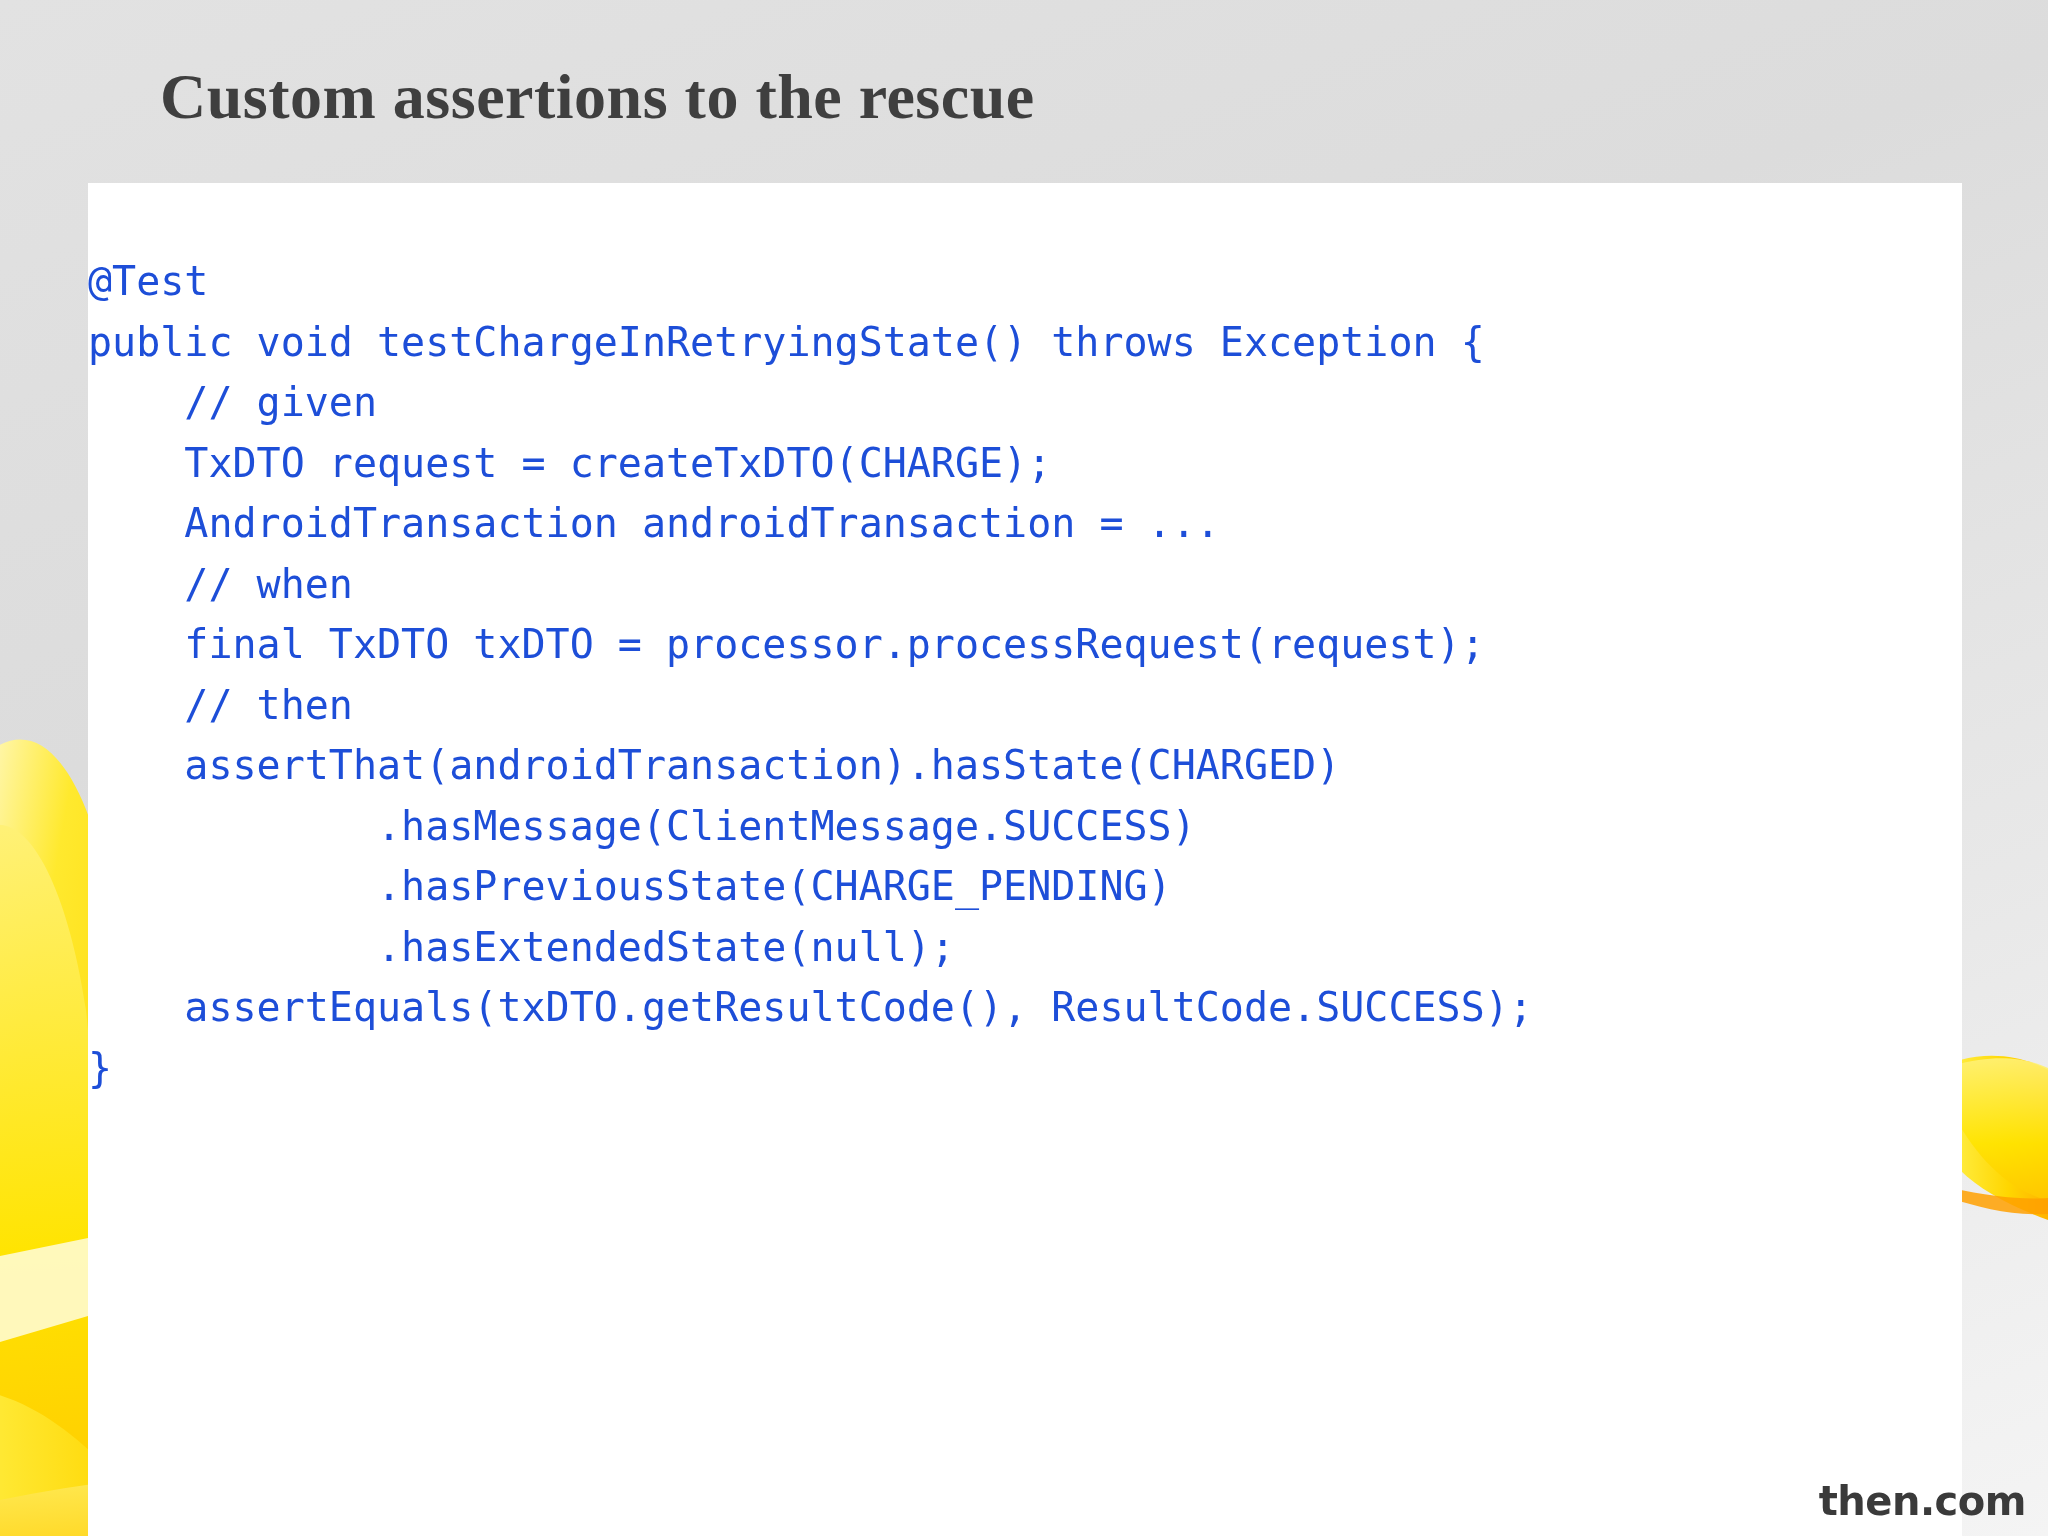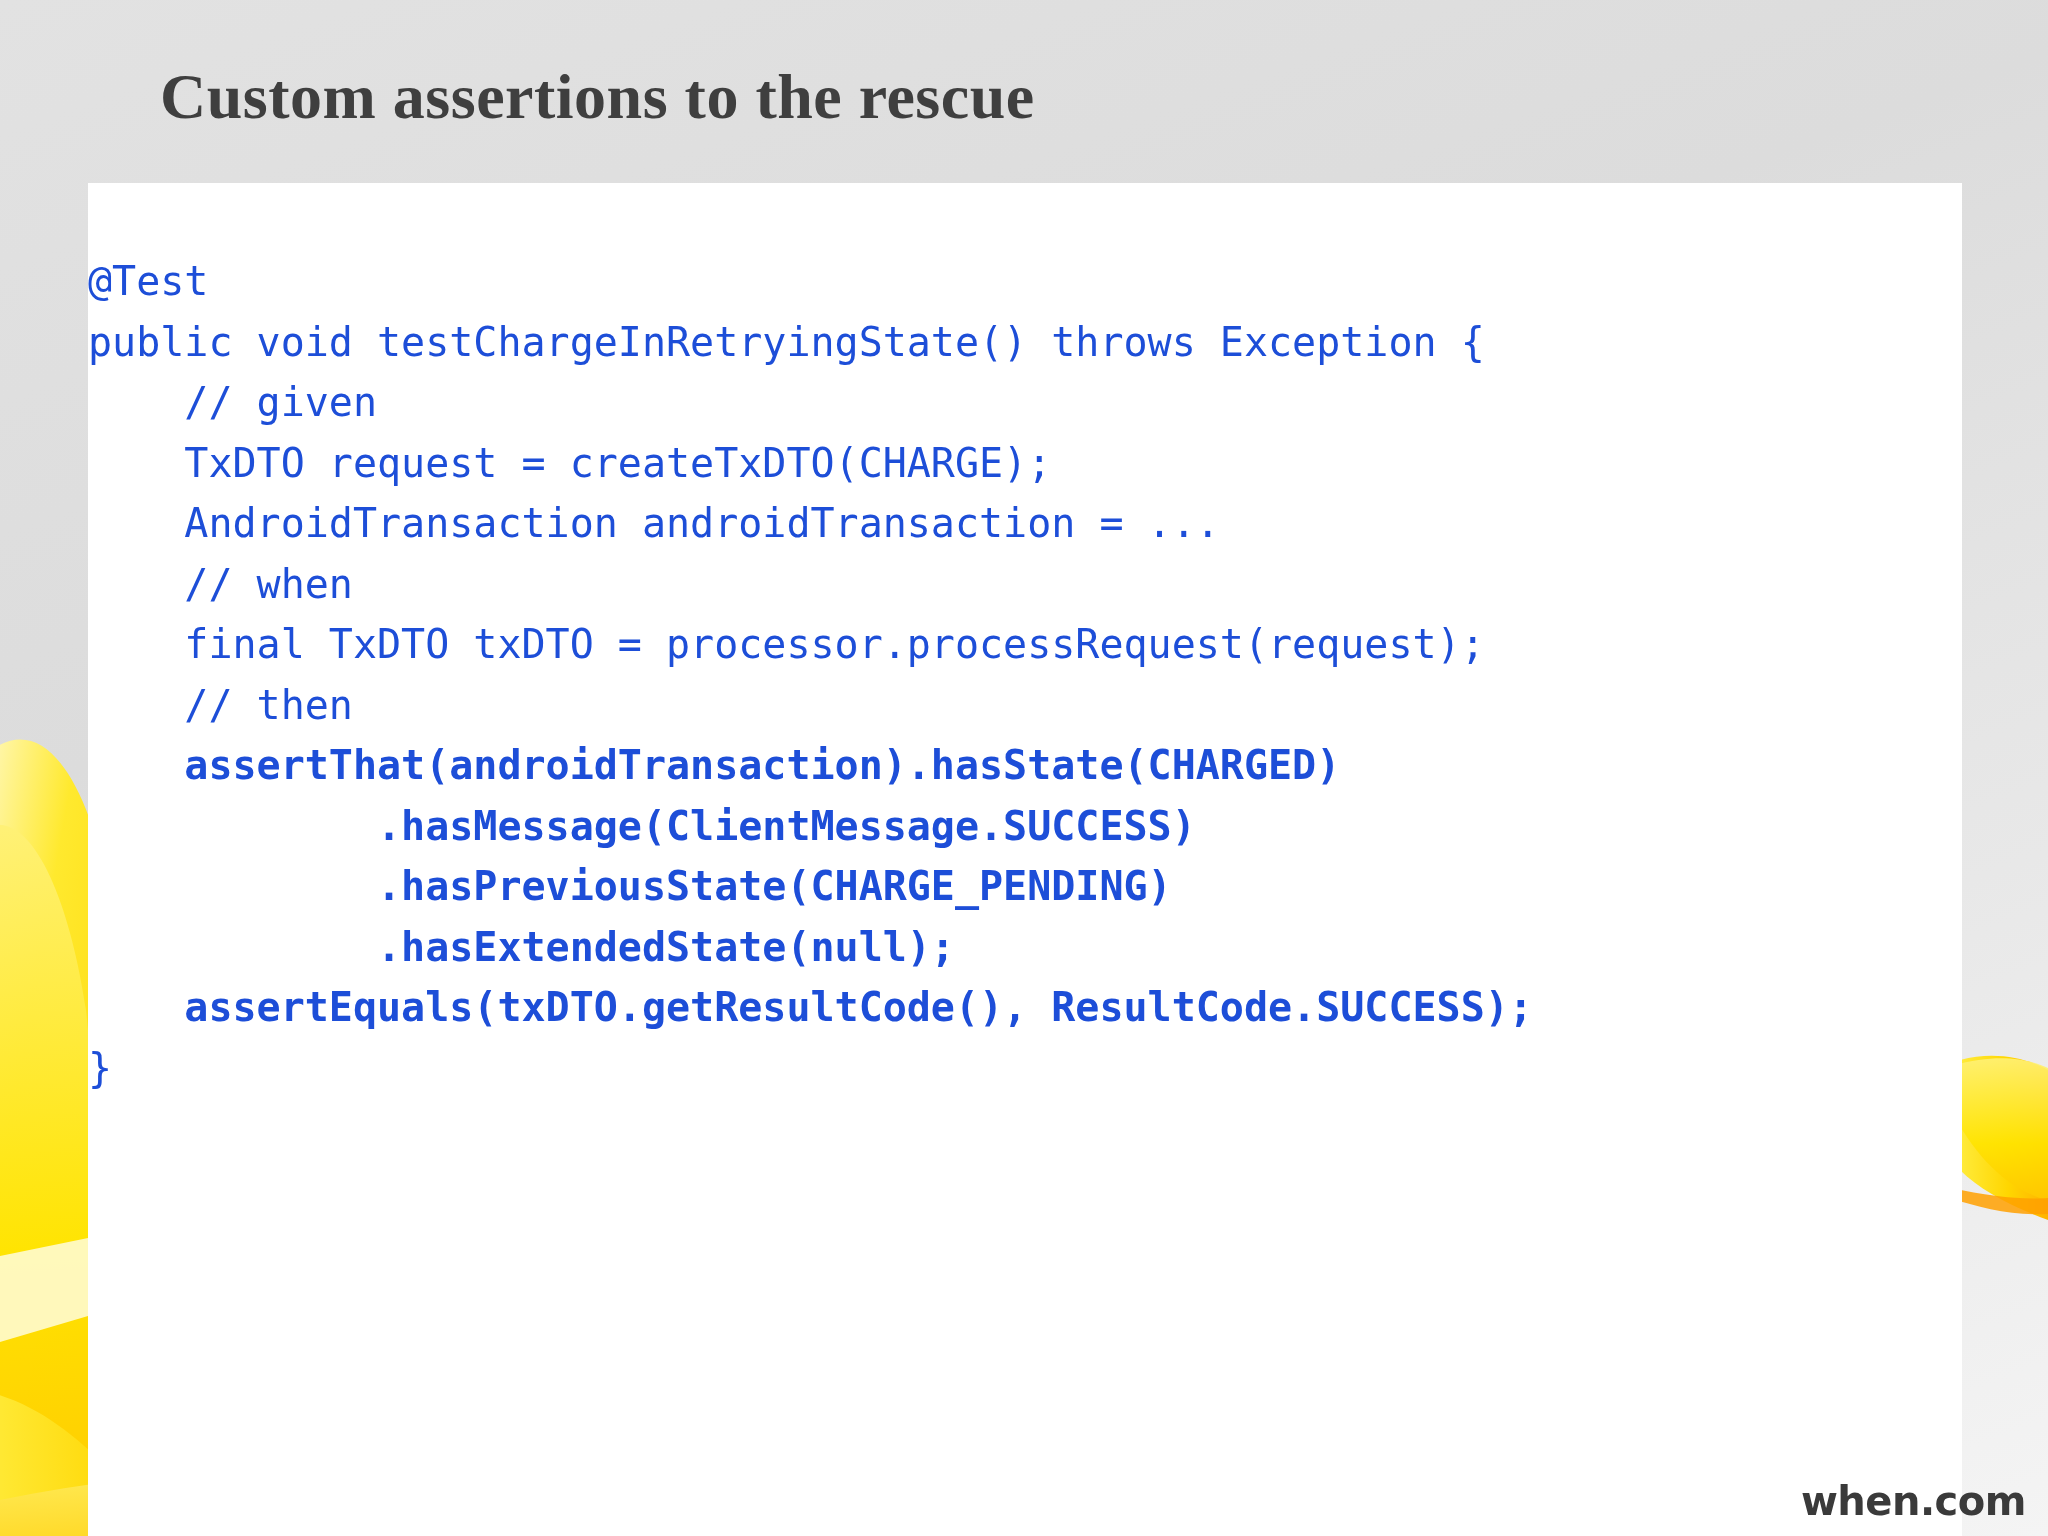--- a/index.html
+++ b/index.html
@@ -55,21 +55,21 @@
     font-size: 40px;
     line-height: 60.5px;
     color: #1d4ed8;
     white-space: pre;
   }
   .code-line {
     white-space: pre;
     height: 60.5px;
   }
   .code-line.bold {
-    font-weight: bold;
+    font-weight: normal;
   }
 
   
   #watermark {
     position: absolute;
     right: 22px;
     bottom: 12px;
     font-family: "DejaVu Sans", "Liberation Sans", sans-serif;
     font-weight: bold;
     font-size: 40px;
@@ -128,15 +128,15 @@
       <path d="M 1380 1520 C 1480 1486 1560 1488 1640 1520 L 1660 1536 L 1380 1536 Z" fill="url(#gD)" opacity="0.9"></path>
     </svg>
   </div>
 
   <div id="slide-title">Custom assertions to the rescue</div>
 
   <div id="code-panel">
     <pre id="code-block"><div class="code-line">@Test</div><div class="code-line">public void testChargeInRetryingState() throws Exception {</div><div class="code-line">    // given</div><div class="code-line">    TxDTO request = createTxDTO(CHARGE);</div><div class="code-line">    AndroidTransaction androidTransaction = ...</div><div class="code-line">    // when</div><div class="code-line">    final TxDTO txDTO = processor.processRequest(request);</div><div class="code-line">    // then</div><div class="code-line bold">    assertThat(androidTransaction).hasState(CHARGED)</div><div class="code-line bold">            .hasMessage(ClientMessage.SUCCESS)</div><div class="code-line bold">            .hasPreviousState(CHARGE_PENDING)</div><div class="code-line bold">            .hasExtendedState(null);</div><div class="code-line bold">    assertEquals(txDTO.getResultCode(), ResultCode.SUCCESS);</div><div class="code-line">}</div></pre>
   </div>
 
-  <div id="watermark">when.com</div>
+  <div id="watermark">then.com</div>
 
 </div>
 
 </body></html>

